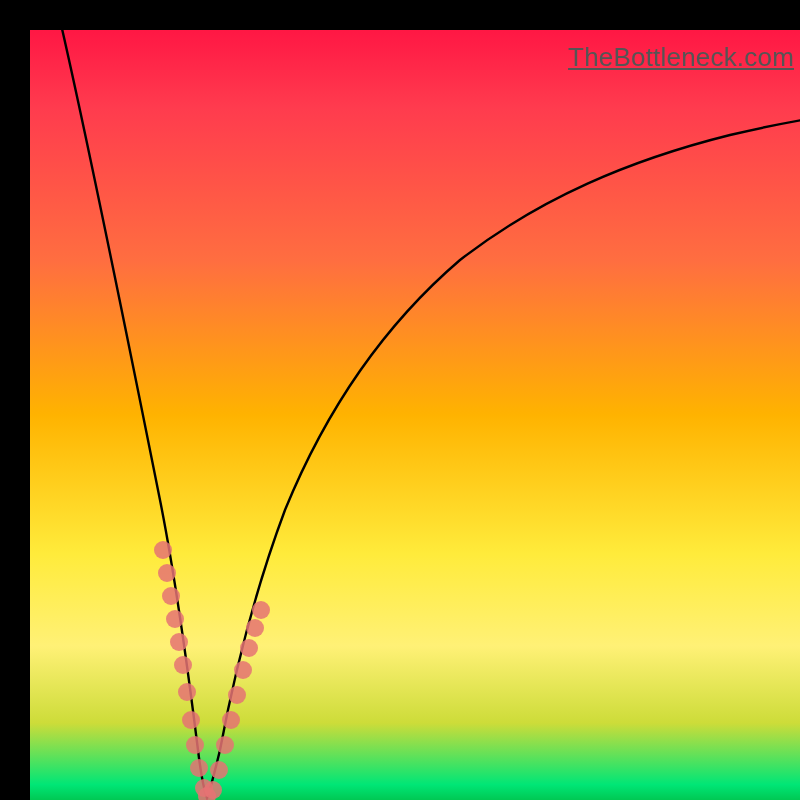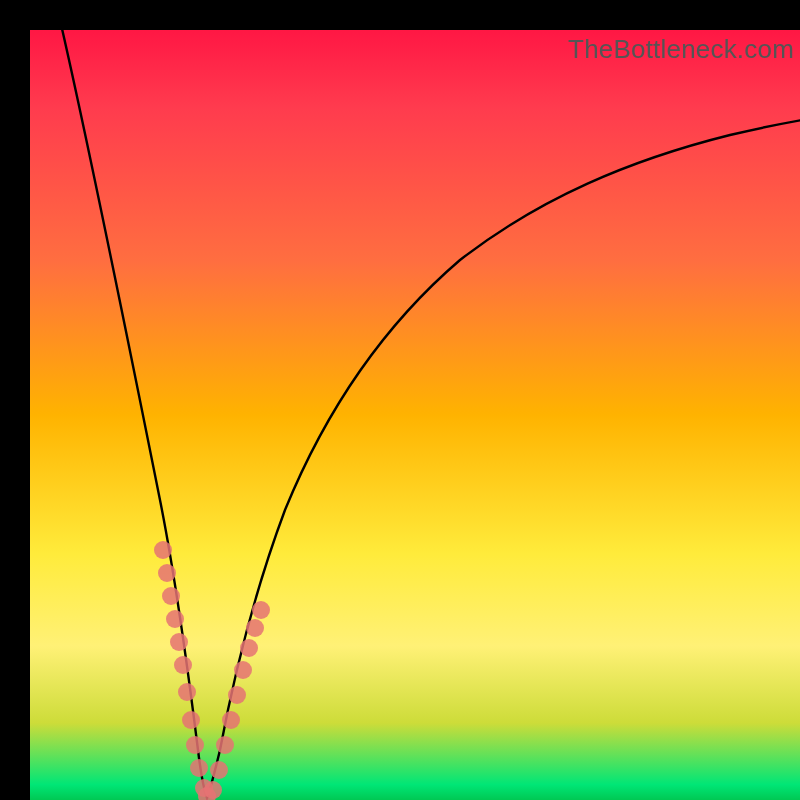--- a/index.html
+++ b/index.html
@@ -32,27 +32,28 @@
       #ffb300 50%,
       #ffeb3b 68%,
       #fff176 80%,
       #cddc39 90%,
       #00e676 98%,
       #00c853 100%
     );
   }
   .watermark {
     position: absolute;
-    top: 4px;
+    top: 12px;
     right: 6px;
     font-size: 26px;
     font-weight: 500;
     color: #555;
     letter-spacing: 0.2px;
     user-select: none;
+    text-decoration: underline;
   }
   svg.curve {
     position: absolute;
     left: 0;
     top: 0;
     width: 770px;
     height: 770px;
   }
   .curve path {
     fill: none;

